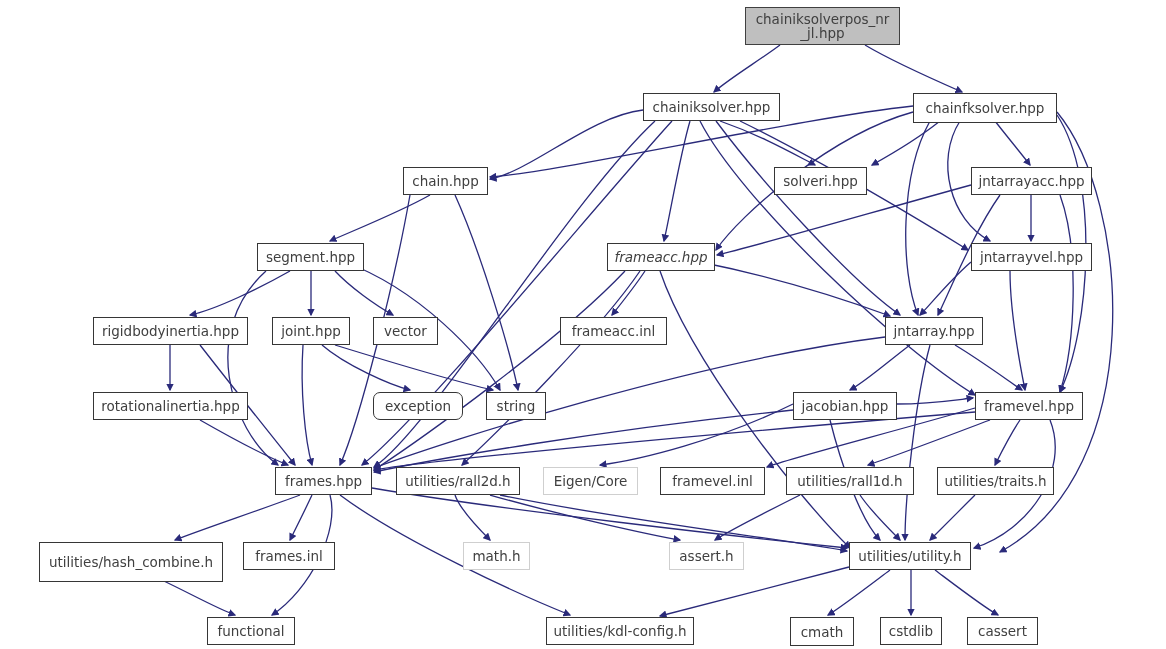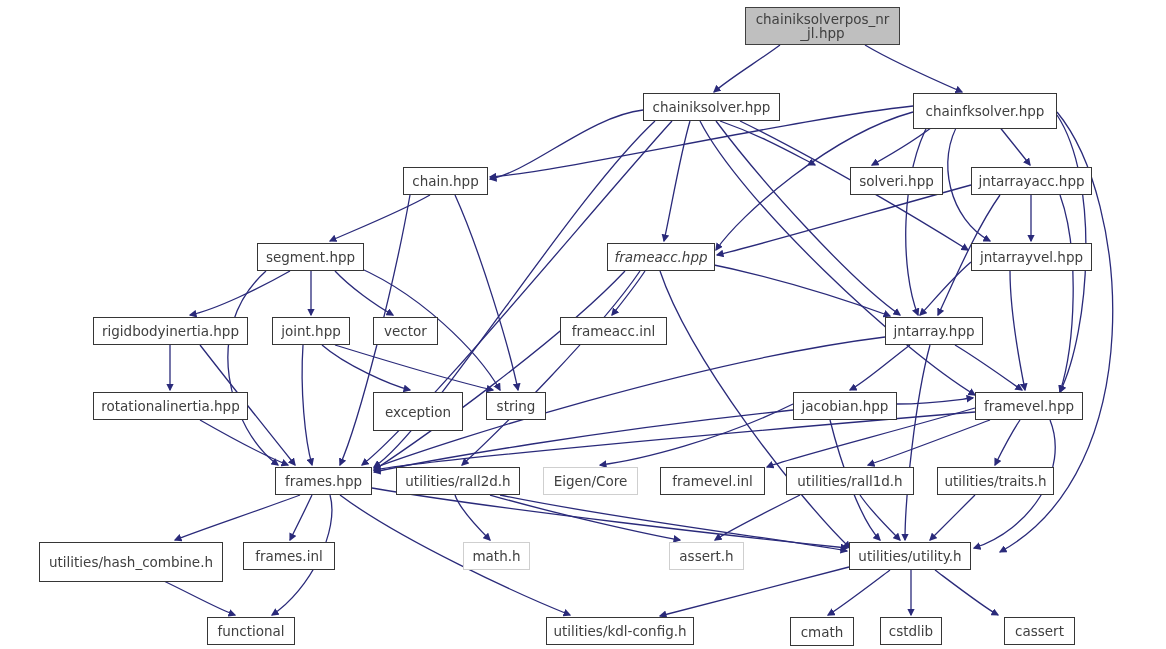--- a/index.html
+++ b/index.html
@@ -118,47 +118,47 @@
         <path d="M 890 570 C 870 585, 840 608, 828 615" marker-end="url(#arrow)" stroke="#2a2a7a"></path>
         <path d="M 911 570 L 911 615" marker-end="url(#arrow)" stroke="#2a2a7a"></path>
         <path d="M 935 570 C 955 585, 985 608, 998 615" marker-end="url(#arrow)" stroke="#2a2a7a"></path>
         <path d="M 849 567 C 780 585, 690 608, 660 616" marker-end="url(#arrow)" stroke="#2a2a7a"></path>
       </g>
   </svg>
   <div id="node-layer">
       <div class="node root" style="left: 745px; top: 7px; width: 155px; height: 38px;">chainiksolverpos_nr
 _jl.hpp</div>
       <div class="node" style="left: 643px; top: 93px; width: 137px; height: 28px;">chainiksolver.hpp</div>
-      <div class="node" style="left: 913px; top: 93px; width: 144px; height: 36px;">chainfksolver.hpp</div>
+      <div class="node" style="left: 913px; top: 93px; width: 144px; height: 30px;">chainfksolver.hpp</div>
       <div class="node" style="left: 403px; top: 167px; width: 85px; height: 28px;">chain.hpp</div>
-      <div class="node" style="left: 850px; top: 167px; width: 93px; height: 28px;">solveri.hpp</div>
+      <div class="node" style="left: 774px; top: 167px; width: 93px; height: 28px;">solveri.hpp</div>
       <div class="node" style="left: 971px; top: 167px; width: 121px; height: 28px;">jntarrayacc.hpp</div>
       <div class="node" style="left: 257px; top: 243px; width: 107px; height: 28px;">segment.hpp</div>
       <div class="node" style="left: 607px; top: 243px; width: 108px; height: 28px; font-style: italic;">frameacc.hpp</div>
       <div class="node" style="left: 971px; top: 243px; width: 121px; height: 28px;">jntarrayvel.hpp</div>
       <div class="node" style="left: 93px; top: 317px; width: 155px; height: 28px;">rigidbodyinertia.hpp</div>
       <div class="node" style="left: 272px; top: 317px; width: 78px; height: 28px;">joint.hpp</div>
       <div class="node" style="left: 373px; top: 317px; width: 65px; height: 28px;">vector</div>
       <div class="node" style="left: 560px; top: 317px; width: 107px; height: 28px;">frameacc.inl</div>
       <div class="node" style="left: 885px; top: 317px; width: 98px; height: 28px;">jntarray.hpp</div>
       <div class="node" style="left: 93px; top: 392px; width: 155px; height: 28px;">rotationalinertia.hpp</div>
-      <div class="node" style="left: 373px; top: 392px; width: 90px; height: 39px;">exception</div>
+      <div class="node" style="left: 373px; top: 392px; width: 90px; height: 28px; border-radius: 7px;">exception</div>
       <div class="node" style="left: 486px; top: 392px; width: 60px; height: 28px;">string</div>
       <div class="node" style="left: 793px; top: 392px; width: 104px; height: 28px;">jacobian.hpp</div>
       <div class="node" style="left: 975px; top: 392px; width: 108px; height: 28px;">framevel.hpp</div>
       <div class="node" style="left: 275px; top: 467px; width: 97px; height: 28px;">frames.hpp</div>
       <div class="node" style="left: 396px; top: 467px; width: 124px; height: 28px;">utilities/rall2d.h</div>
       <div class="node ext" style="left: 543px; top: 467px; width: 95px; height: 28px;">Eigen/Core</div>
       <div class="node" style="left: 660px; top: 467px; width: 105px; height: 28px;">framevel.inl</div>
       <div class="node" style="left: 786px; top: 467px; width: 128px; height: 28px;">utilities/rall1d.h</div>
       <div class="node" style="left: 937px; top: 467px; width: 117px; height: 28px;">utilities/traits.h</div>
       <div class="node" style="left: 39px; top: 542px; width: 184px; height: 40px;">utilities/hash_combine.h</div>
       <div class="node" style="left: 243px; top: 542px; width: 92px; height: 28px;">frames.inl</div>
       <div class="node ext" style="left: 463px; top: 542px; width: 67px; height: 28px;">math.h</div>
       <div class="node ext" style="left: 669px; top: 542px; width: 75px; height: 28px;">assert.h</div>
       <div class="node" style="left: 849px; top: 542px; width: 122px; height: 28px;">utilities/utility.h</div>
       <div class="node" style="left: 207px; top: 617px; width: 88px; height: 28px;">functional</div>
       <div class="node" style="left: 546px; top: 617px; width: 148px; height: 28px;">utilities/kdl-config.h</div>
       <div class="node" style="left: 790px; top: 617px; width: 64px; height: 29px;">cmath</div>
       <div class="node" style="left: 880px; top: 617px; width: 62px; height: 28px;">cstdlib</div>
-      <div class="node" style="left: 967px; top: 617px; width: 71px; height: 28px; margin-left: 37px;">cassert</div>
+      <div class="node" style="left: 967px; top: 617px; width: 71px; height: 28px;">cassert</div>
     </div>
 </div>
 
 </body></html>

